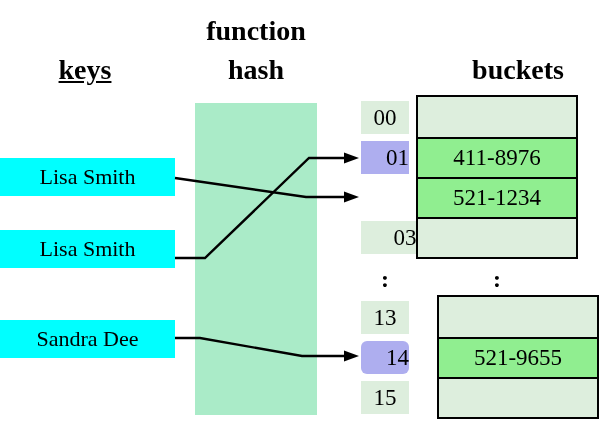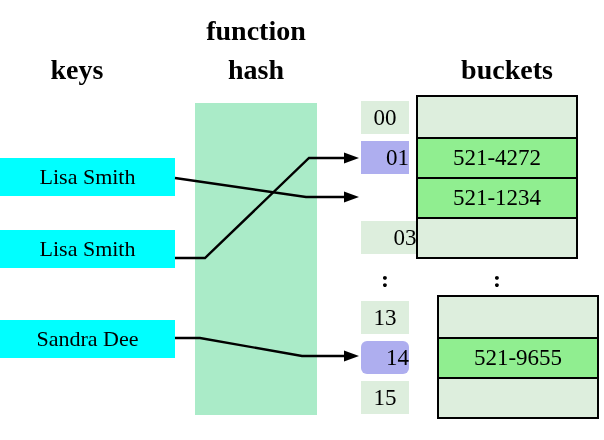--- a/index.html
+++ b/index.html
@@ -78,46 +78,46 @@
     left: 0; top: 0;
     width: 604px; height: 440px;
     pointer-events: none;
   }
 </style>
 </head>
 <body>
 
 <div class="canvas">
 
-  <div class="heading" style="left:7px; top:50px; width:140px;">keys</div>
+  <div class="heading" style="left:15px; top:50px; width:140px;text-decoration:underline;">keys</div>
   <div class="heading" style="left:186px; top:11px; width:140px;">
     <div>function</div>
     <div>hash</div>
   </div>
-  <div class="heading" style="left:437px; top:50px; width:140px;">buckets</div>
+  <div class="heading" style="left:448px; top:50px; width:140px;">buckets</div>
 
   <div class="hashrect"></div>
 
   <div class="keybox" style="top:158px;">Lisa Smith</div>
   <div class="keybox" style="top:230px;">Lisa Smith</div>
   <div class="keybox" style="top:320px;">Sandra Dee</div>
 
   <div class="idx" style="top:101px;">00</div>
   <div class="idx hl" style="top:141px;">01</div>
   <div class="idx" style="top:221px;padding-left:20px;">03</div>
   <div class="idx" style="top:301px;">13</div>
   <div class="idx hl" style="top:341px;border-radius:6px;">14</div>
   <div class="idx" style="top:381px;">15</div>
 
   <div class="colon" style="left:361px; top:266px; width:48px;">:</div>
   <div class="colon" style="left:416px; top:266px; width:162px;">:</div>
 
   <div class="btable" style="top:95px;">
     <div class="brow"></div>
-    <div class="brow filled">521-4272</div>
+    <div class="brow filled">411-8976</div>
     <div class="brow filled">521-1234</div>
     <div class="brow"></div>
   </div>
 
   <div class="btable" style="top:295px;margin-left:21px;">
     <div class="brow"></div>
     <div class="brow filled">521-9655</div>
     <div class="brow"></div>
   </div>
 

